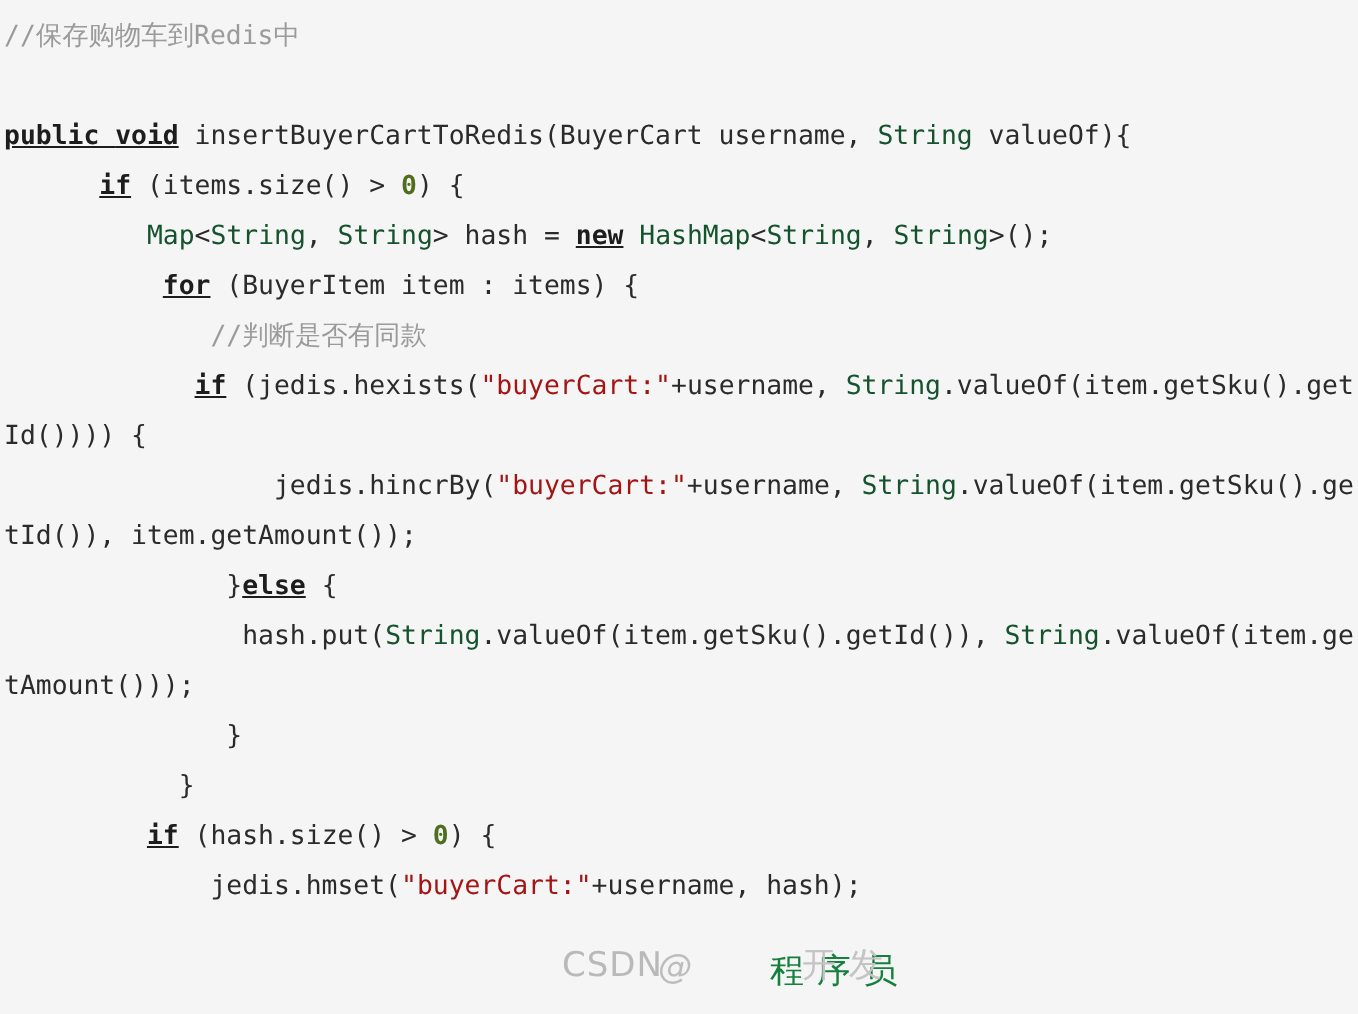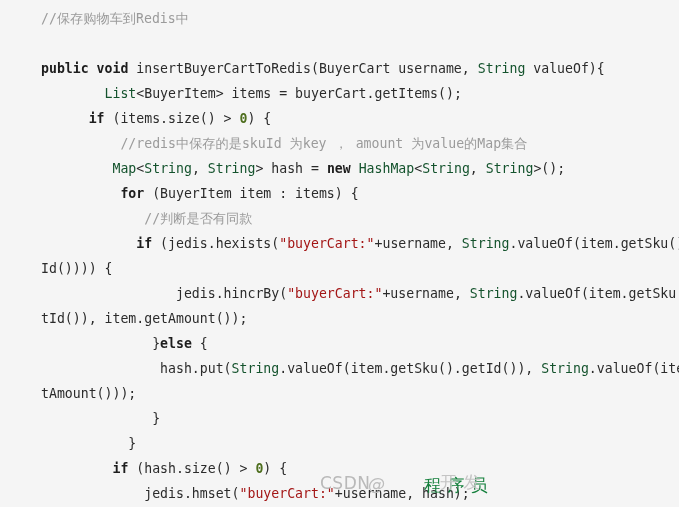--- a/index.html
+++ b/index.html
@@ -14,21 +14,20 @@
     font-family: "DejaVu Sans Mono", "Liberation Mono", monospace;
   }
 
   #code-block {
     position: relative;
     width: 537px;
     height: 507px;
     background: #f5f5f5;
     padding: 0;
     box-sizing: border-box;
-    margin-left: 39px;
   }
 
   .code-lines {
     position: absolute;
     left: 0;
     top: 6px;
     width: 679px;
     padding: 0 2px;
     box-sizing: border-box;
   }
@@ -41,21 +40,21 @@
     color: #2b2b2b;
     letter-spacing: 0px;
   }
 
   .line.blank {
     height: 25px;
   }
 
   
   .tok-comment  { color: #9b9b9b; }
-  .tok-keyword  { color: #1d1d1d; font-weight: bold; }
+  .tok-keyword  { color: #1d1d1d; font-weight: bold; text-decoration: underline; }
   .tok-type     { color: #14532d; }
   .tok-string   { color: #a31515; }
   .tok-number   { color: #4f6f1f; font-weight: bold; }
   .tok-plain    { color: #2b2b2b; }
 
   
   #watermark {
     position: absolute;
     right: 6px;
     bottom: 8px;
@@ -81,23 +80,21 @@
 </style>
 </head>
 <body>
 
 <div id="code-block">
 
   <div class="code-lines">
       <div class="line"><span class="tok-comment">//保存购物车到Redis中</span></div>
       <div class="line blank">&nbsp;</div>
       <div class="line"><span class="tok-keyword">public </span><span class="tok-keyword">void</span><span class="tok-plain"> insertBuyerCartToRedis(BuyerCart username, </span><span class="tok-type">String</span><span class="tok-plain"> valueOf){</span></div>
-      <div class="line"><span class="tok-plain">        </span><span class="tok-type">List</span><span class="tok-plain">&lt;BuyerItem&gt; items = buyerCart.getItems();</span></div>
       <div class="line"><span class="tok-plain">      </span><span class="tok-keyword">if</span><span class="tok-plain"> (items.size() &gt; </span><span class="tok-number">0</span><span class="tok-plain">) {</span></div>
-      <div class="line"><span class="tok-plain">          </span><span class="tok-comment">//redis中保存的是skuId 为key ， amount 为value的Map集合</span></div>
       <div class="line"><span class="tok-plain">         </span><span class="tok-type">Map</span><span class="tok-plain">&lt;</span><span class="tok-type">String</span><span class="tok-plain">, </span><span class="tok-type">String</span><span class="tok-plain">&gt; hash = </span><span class="tok-keyword">new</span><span class="tok-plain"> </span><span class="tok-type">HashMap</span><span class="tok-plain">&lt;</span><span class="tok-type">String</span><span class="tok-plain">, </span><span class="tok-type">String</span><span class="tok-plain">&gt;();</span></div>
       <div class="line"><span class="tok-plain">          </span><span class="tok-keyword">for</span><span class="tok-plain"> (BuyerItem item : items) {</span></div>
       <div class="line"><span class="tok-plain">             </span><span class="tok-comment">//判断是否有同款</span></div>
       <div class="line"><span class="tok-plain">            </span><span class="tok-keyword">if</span><span class="tok-plain"> (jedis.hexists(</span><span class="tok-string">"buyerCart:"</span><span class="tok-plain">+username, </span><span class="tok-type">String</span><span class="tok-plain">.valueOf(item.getSku().getId()))) {</span></div>
       <div class="line"><span class="tok-plain">                 jedis.hincrBy(</span><span class="tok-string">"buyerCart:"</span><span class="tok-plain">+username, </span><span class="tok-type">String</span><span class="tok-plain">.valueOf(item.getSku().getId()), item.getAmount());</span></div>
       <div class="line"><span class="tok-plain">              }</span><span class="tok-keyword">else</span><span class="tok-plain"> {</span></div>
       <div class="line"><span class="tok-plain">               hash.put(</span><span class="tok-type">String</span><span class="tok-plain">.valueOf(item.getSku().getId()), </span><span class="tok-type">String</span><span class="tok-plain">.valueOf(item.getAmount()));</span></div>
       <div class="line"><span class="tok-plain">              }</span></div>
       <div class="line"><span class="tok-plain">           }</span></div>
       <div class="line"><span class="tok-plain">         </span><span class="tok-keyword">if</span><span class="tok-plain"> (hash.size() &gt; </span><span class="tok-number">0</span><span class="tok-plain">) {</span></div>

